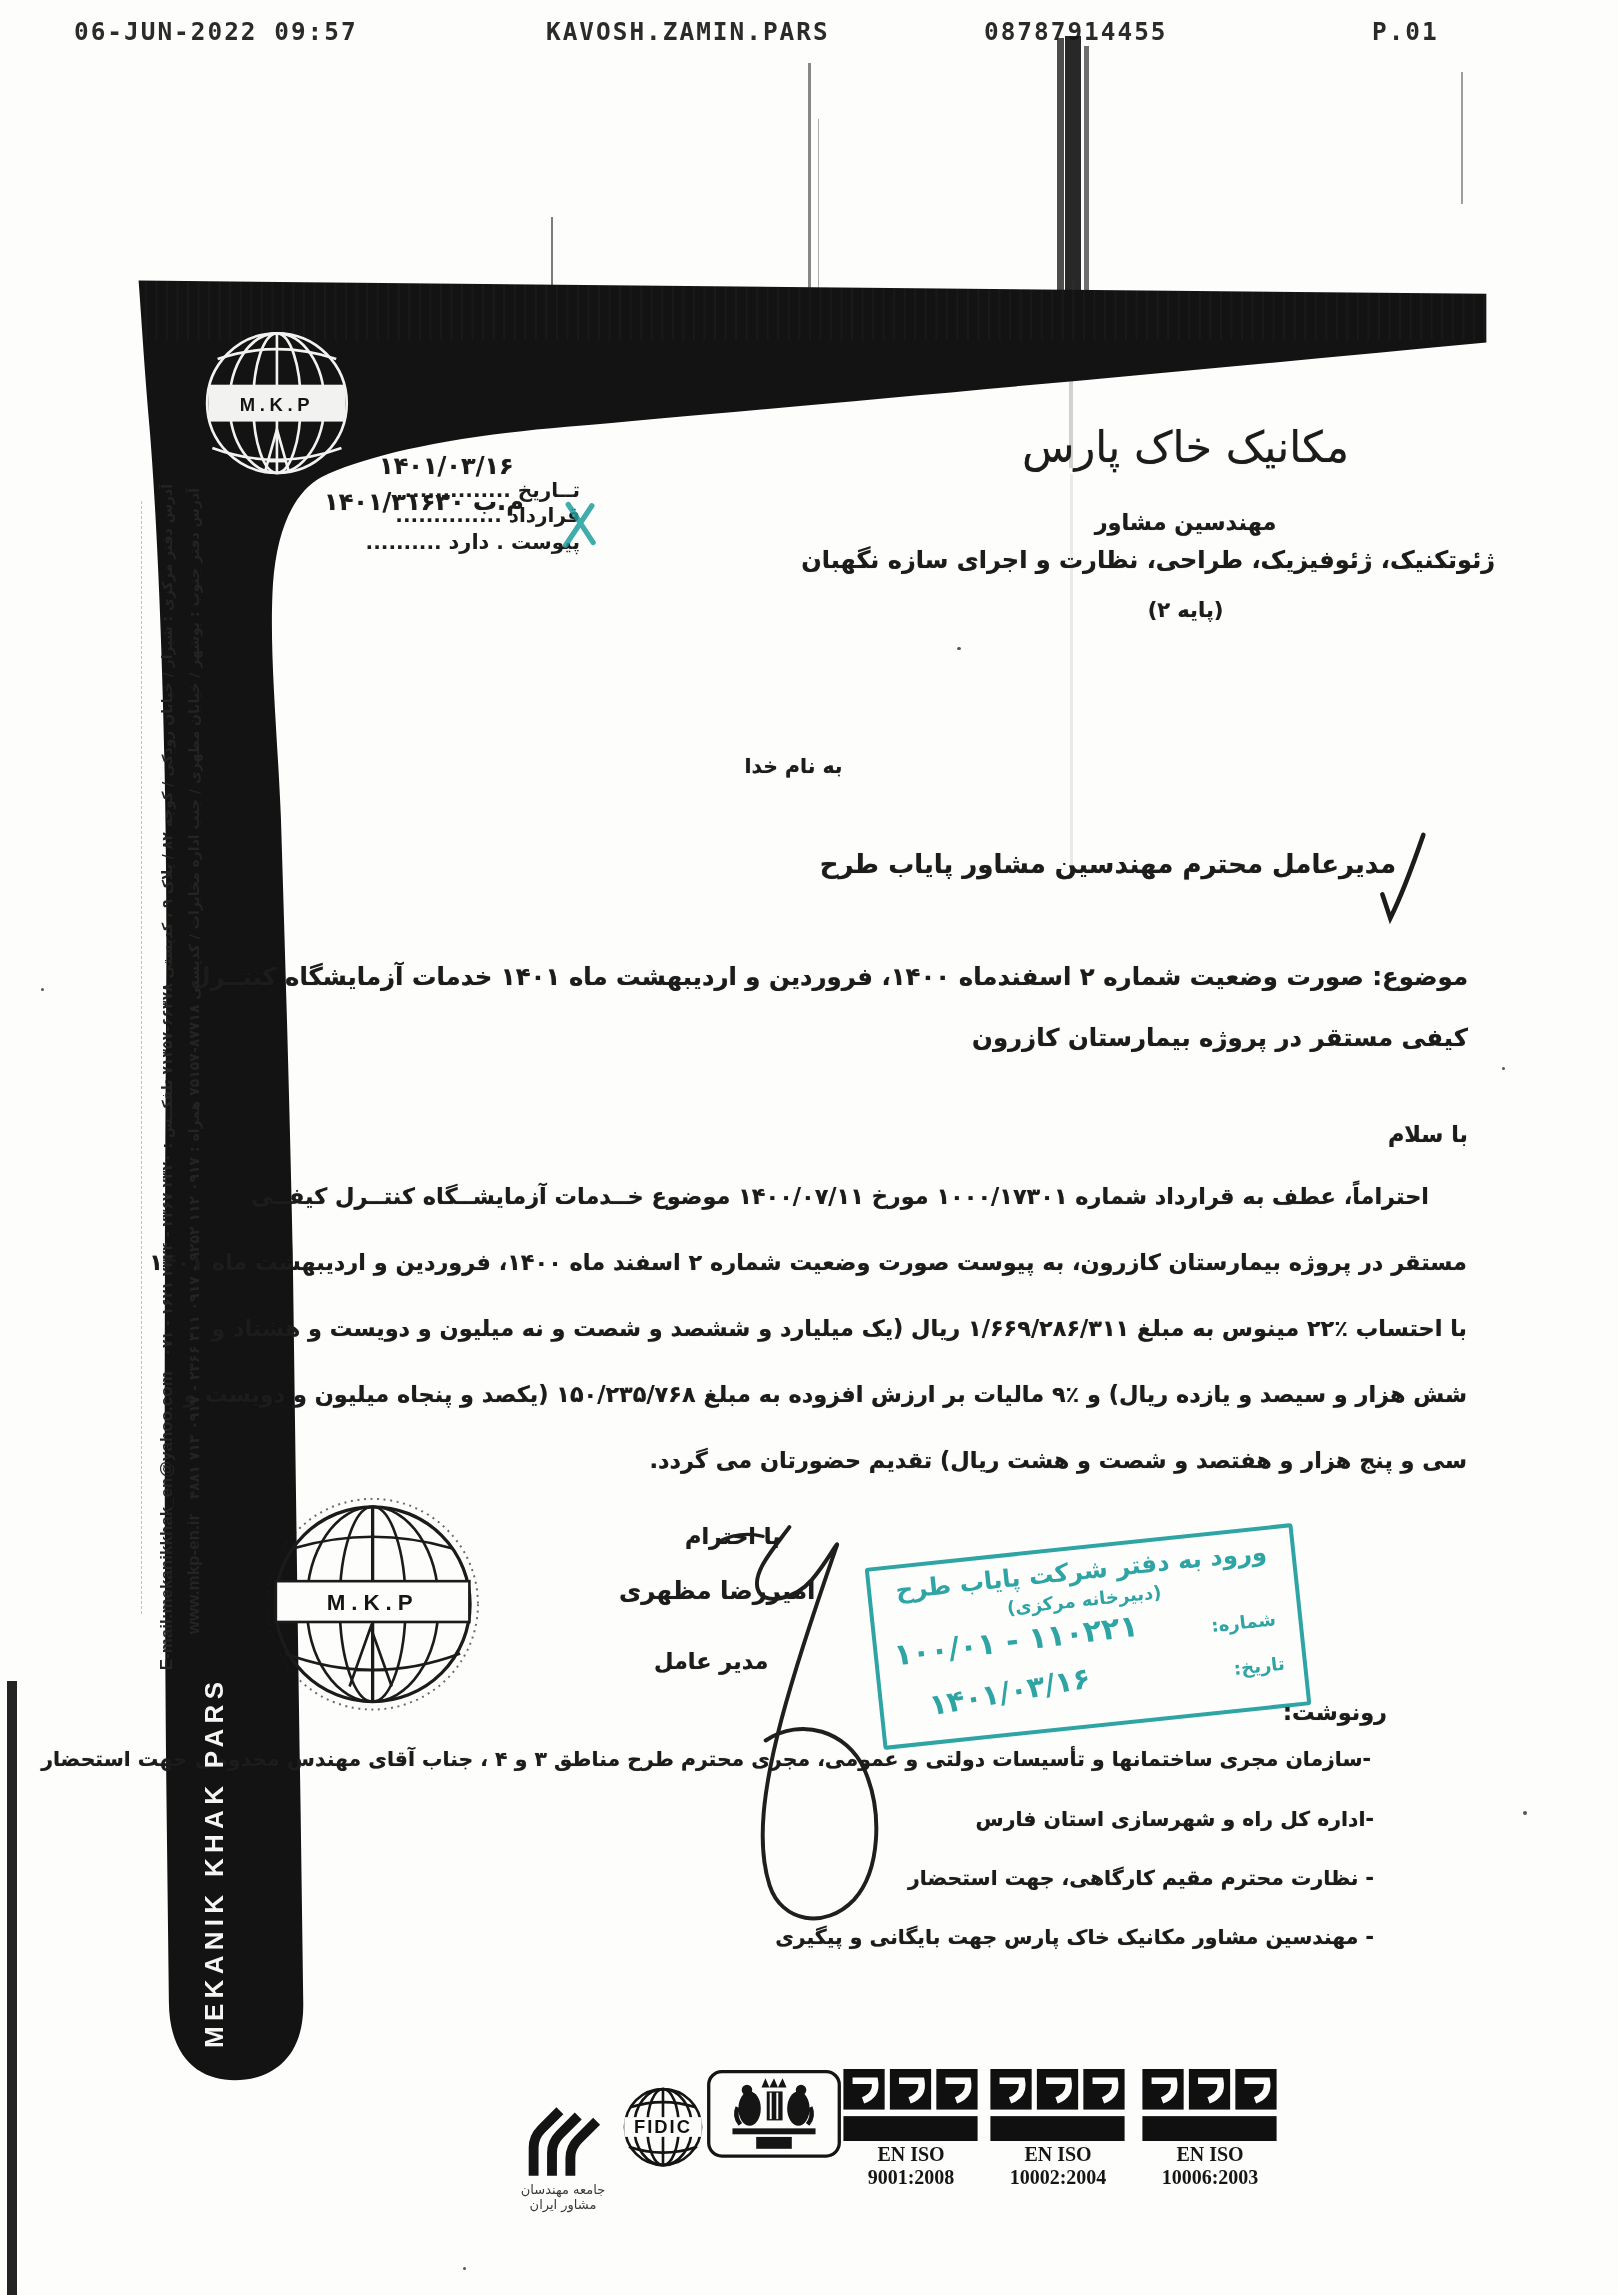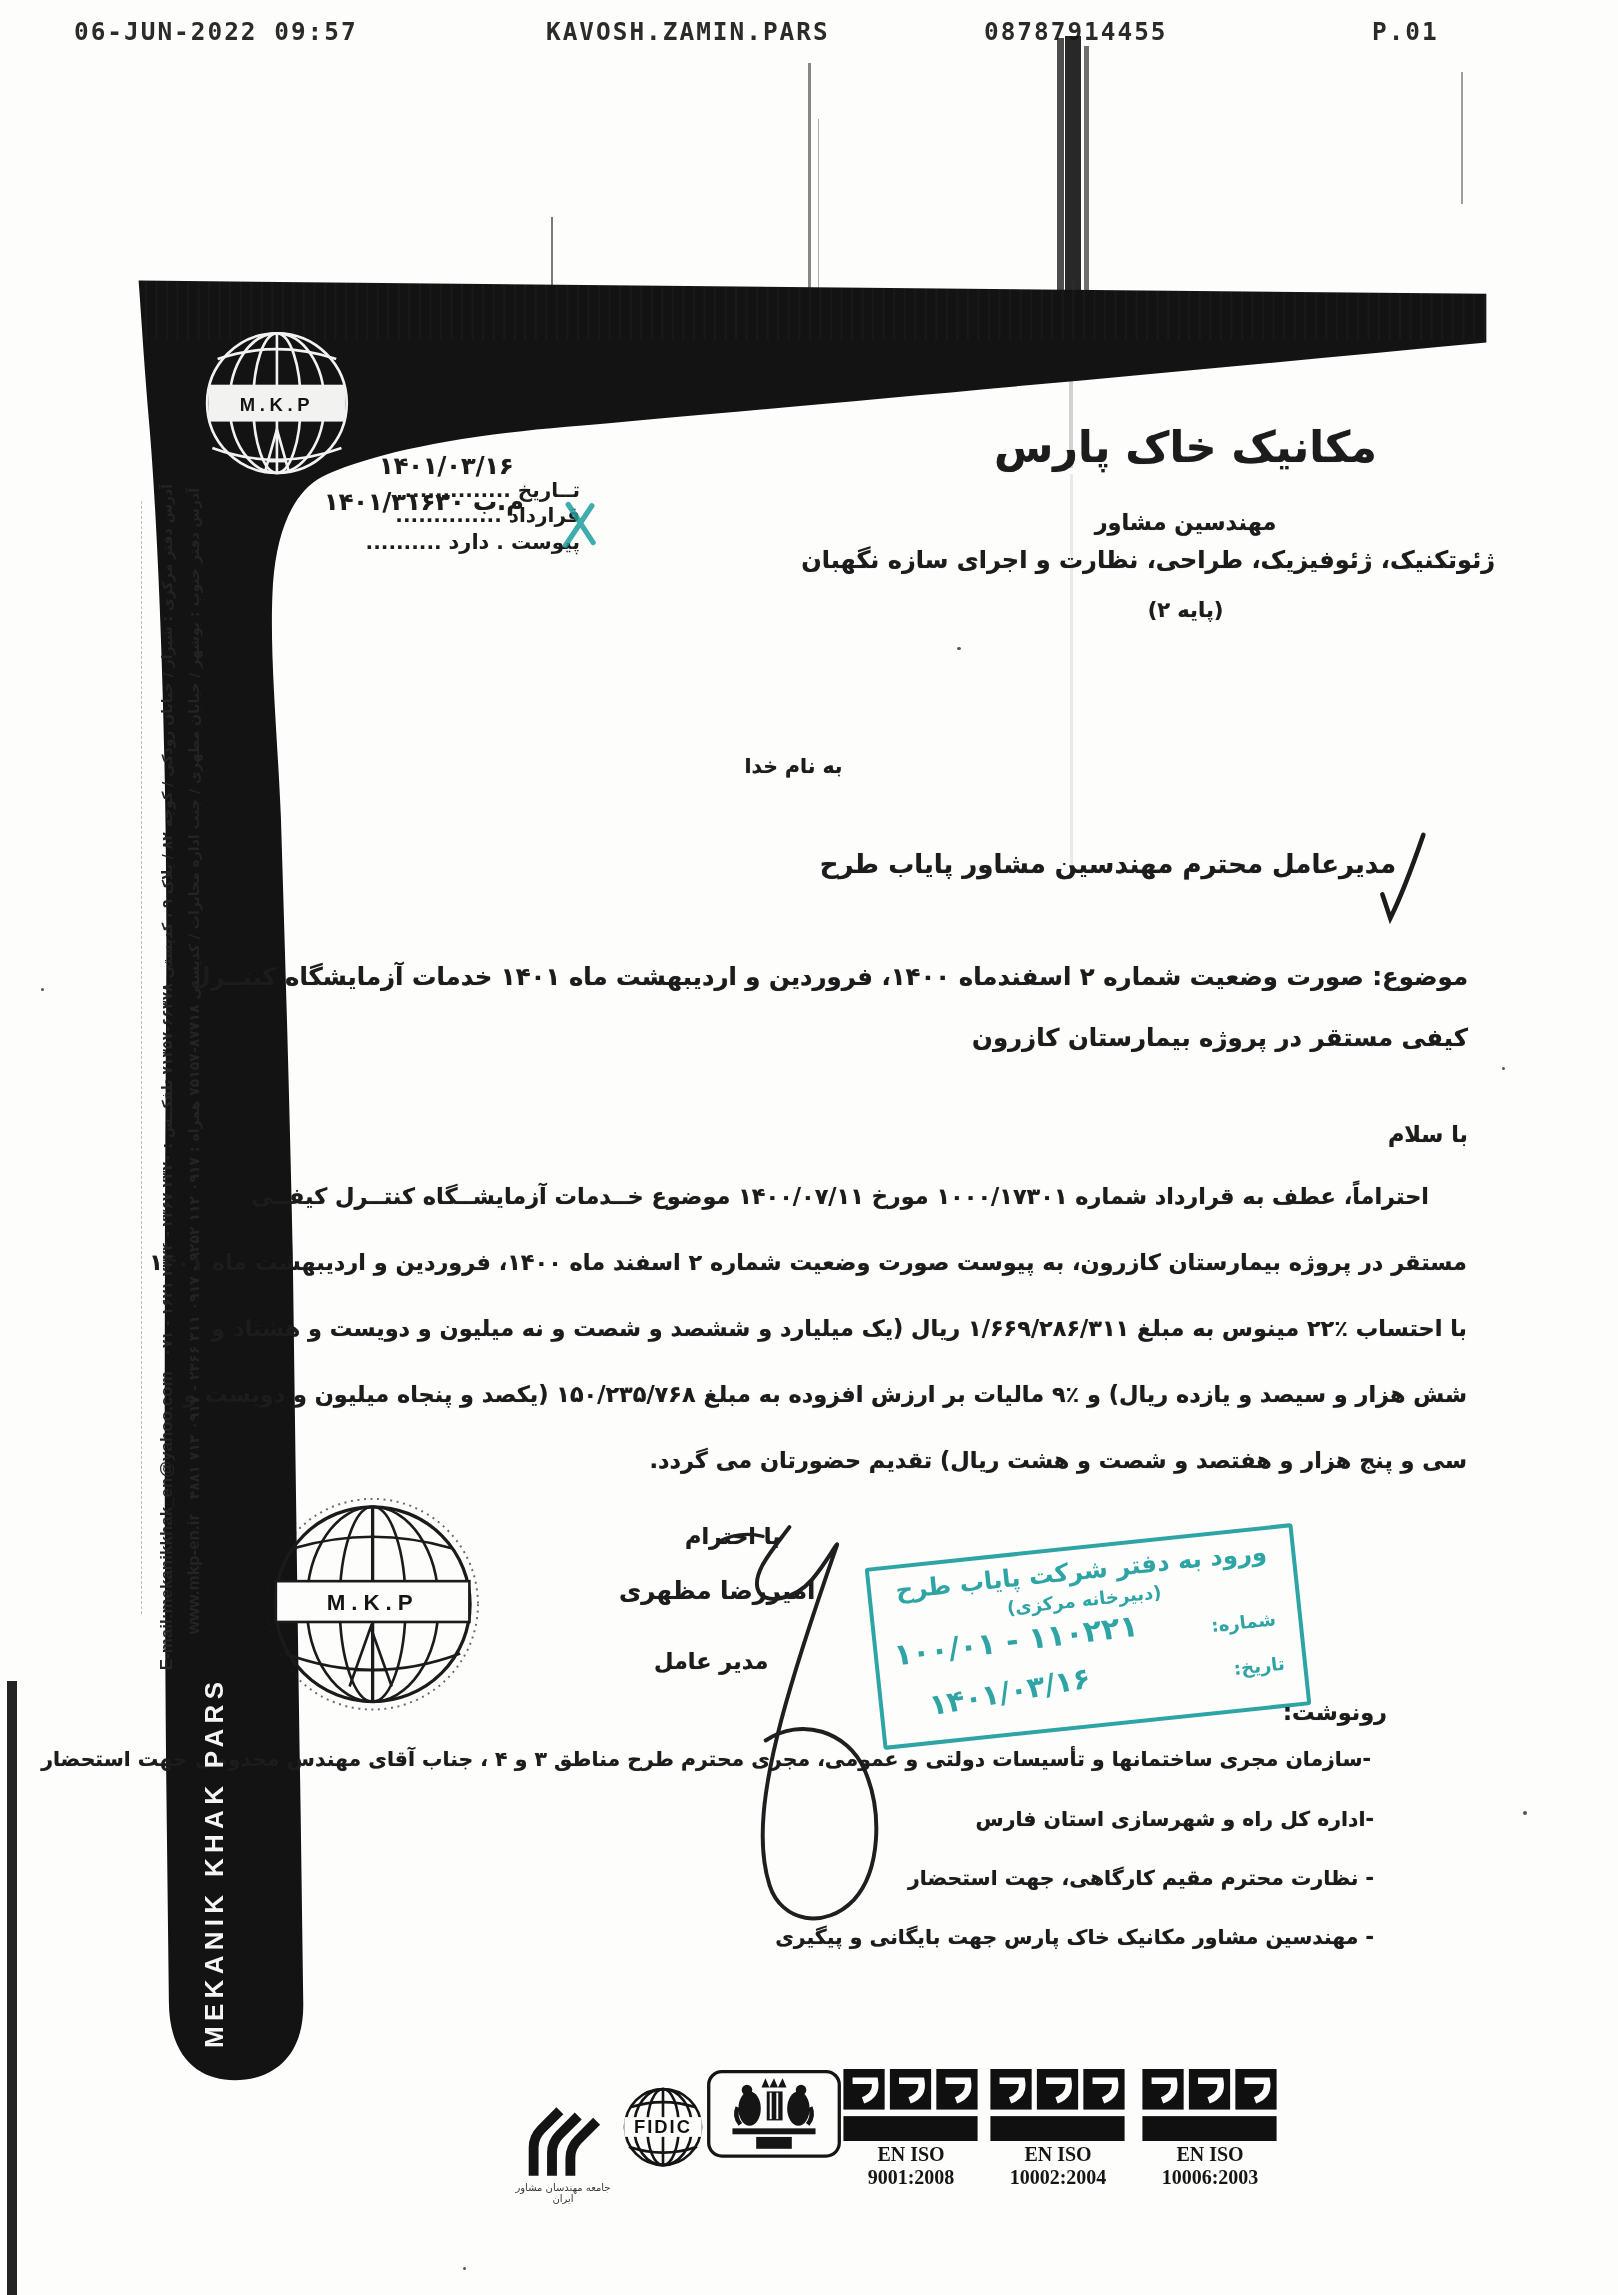--- a/index.html
+++ b/index.html
@@ -3,21 +3,21 @@
 <meta charset="utf-8">
 <style>
   html,body{margin:0;padding:0;background:#e8e8e6;}
   .page{position:relative;width:1619px;height:2295px;background:#fdfdfc;overflow:hidden;
         font-family:"DejaVu Sans",sans-serif;color:#1c1c1c;}
   .abs{position:absolute;}
   .rtl{direction:rtl;unicode-bidi:isolate;}
   .fax{font-family:"DejaVu Sans Mono",monospace;font-size:24.4px;font-weight:600;color:#2b2b2b;letter-spacing:2px;white-space:nowrap;}
   .fa{font-family:"DejaVu Sans",sans-serif;}
   .ink{text-shadow:0 0 0.7px rgba(25,25,25,.65);}
-  .company{font-size:43px;font-weight:bold;letter-spacing:0.7px;}
+  .company{font-size:43px;font-weight:normal;letter-spacing:0.7px;}
   .subtitle{font-size:22.4px;font-weight:bold;}
   .services{font-size:24px;font-weight:bold;}
   .grade{font-size:21px;font-weight:bold;}
   .fieldrow{font-size:20px;font-weight:bold;white-space:nowrap;}
   .fieldrow .dots{letter-spacing:2px;font-weight:bold;}
   .handval{font-size:24px;font-weight:bold;white-space:nowrap;}
   .basmala{font-size:20.4px;font-weight:bold;}
   .addressee{font-size:26px;font-weight:bold;white-space:nowrap;}
   .subject{font-size:24.4px;font-weight:bold;white-space:nowrap;}
   .salut{font-size:22.4px;font-weight:bold;}
@@ -27,21 +27,21 @@
   .stamp{border:4px solid #1f9e9e;border-radius:3.3px;color:#1f9e9e;opacity:.93;}
   .stamp .st-line{position:absolute;width:100%;text-align:center;font-weight:bold;}
   .stamp .st-hand{position:absolute;font-weight:bold;letter-spacing:2.6px;white-space:nowrap;}
   .isocap{font-family:"Liberation Serif",serif;font-size:20px;font-weight:bold;text-align:center;letter-spacing:0px;color:#161616;}
   .vtxt{transform-origin:0 0;transform:rotate(-90deg);white-space:nowrap;}
   .sidebartxt{font-size:14px;font-weight:bold;color:#242424;}
   .sidebartxt .latin{font-family:"Liberation Sans",sans-serif;font-size:17px;font-weight:bold;}
   .brand{font-family:"Liberation Sans",sans-serif;font-size:26px;font-weight:bold;letter-spacing:5.3px;color:#f5f5f4;}
   .noise{position:absolute;background:#111;}
   .speck{position:absolute;background:#555;border-radius:50%;}
-  .assoc-cap{font-size:10px;color:#3a3a3a;text-align:center;filter:blur(0.2px);}
+  .assoc-cap{font-size:13px;color:#3a3a3a;text-align:center;filter:blur(0.2px);}
 </style>
 </head>
 <body>
 
 <div class="page">
 
   <div class="abs fax" style="left:74px;top:17px;">06-JUN-2022 09:57</div>
   <div class="abs fax" style="left:546px;top:17px;">KAVOSH.ZAMIN.PARS</div>
   <div class="abs fax" style="left:984px;top:17px;">08787914455</div>
   <div class="abs fax" style="left:1372px;top:17px;">P.01</div>

